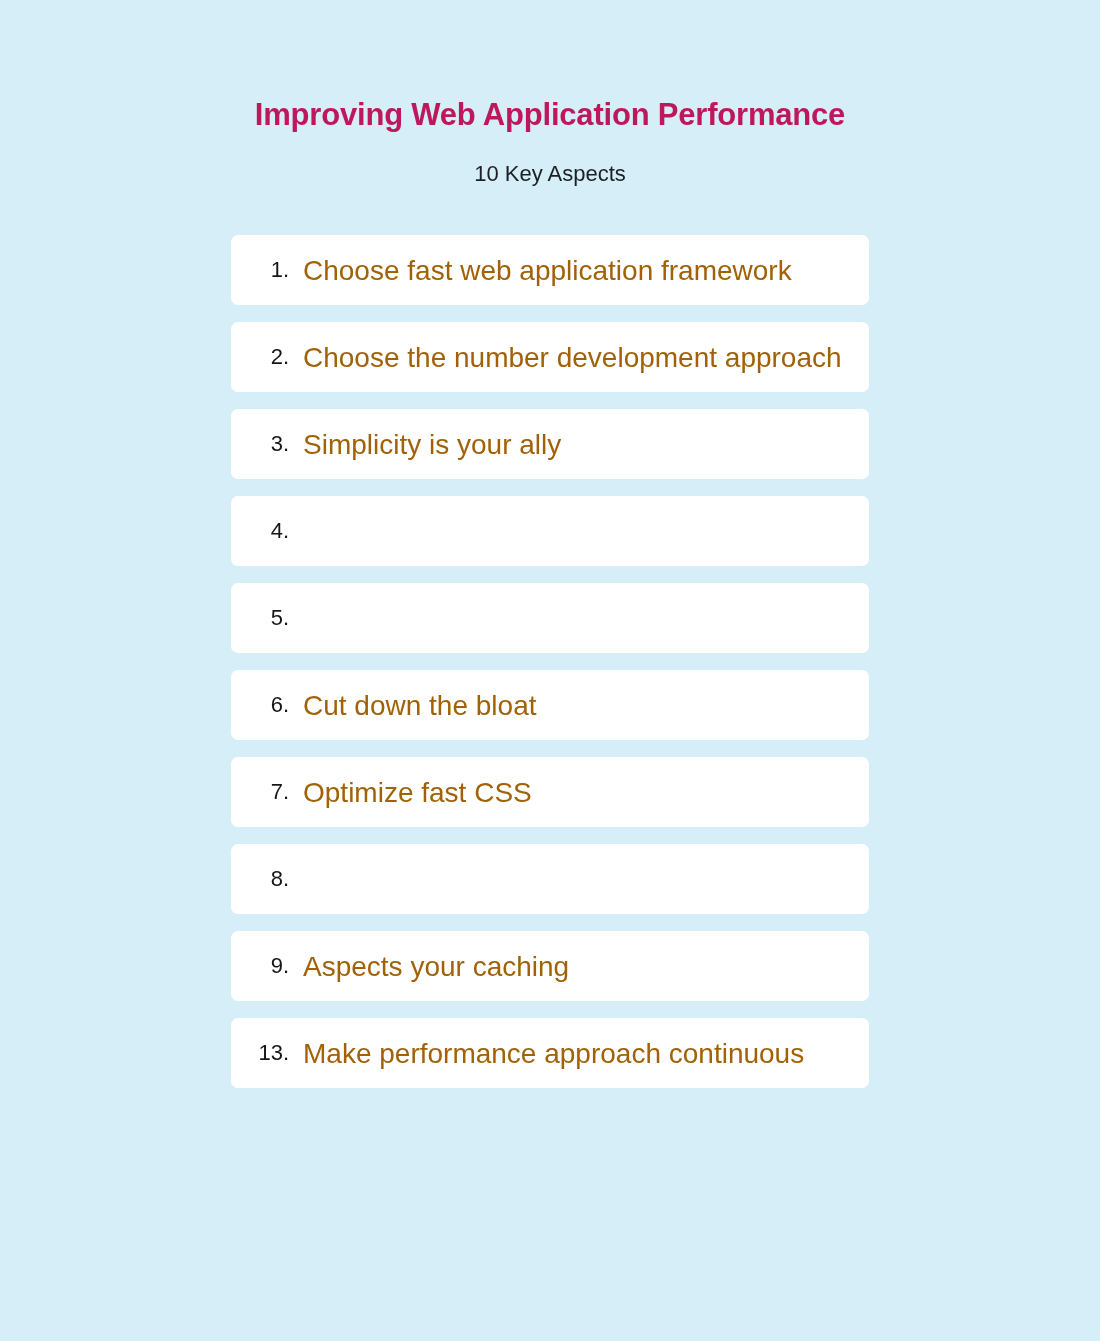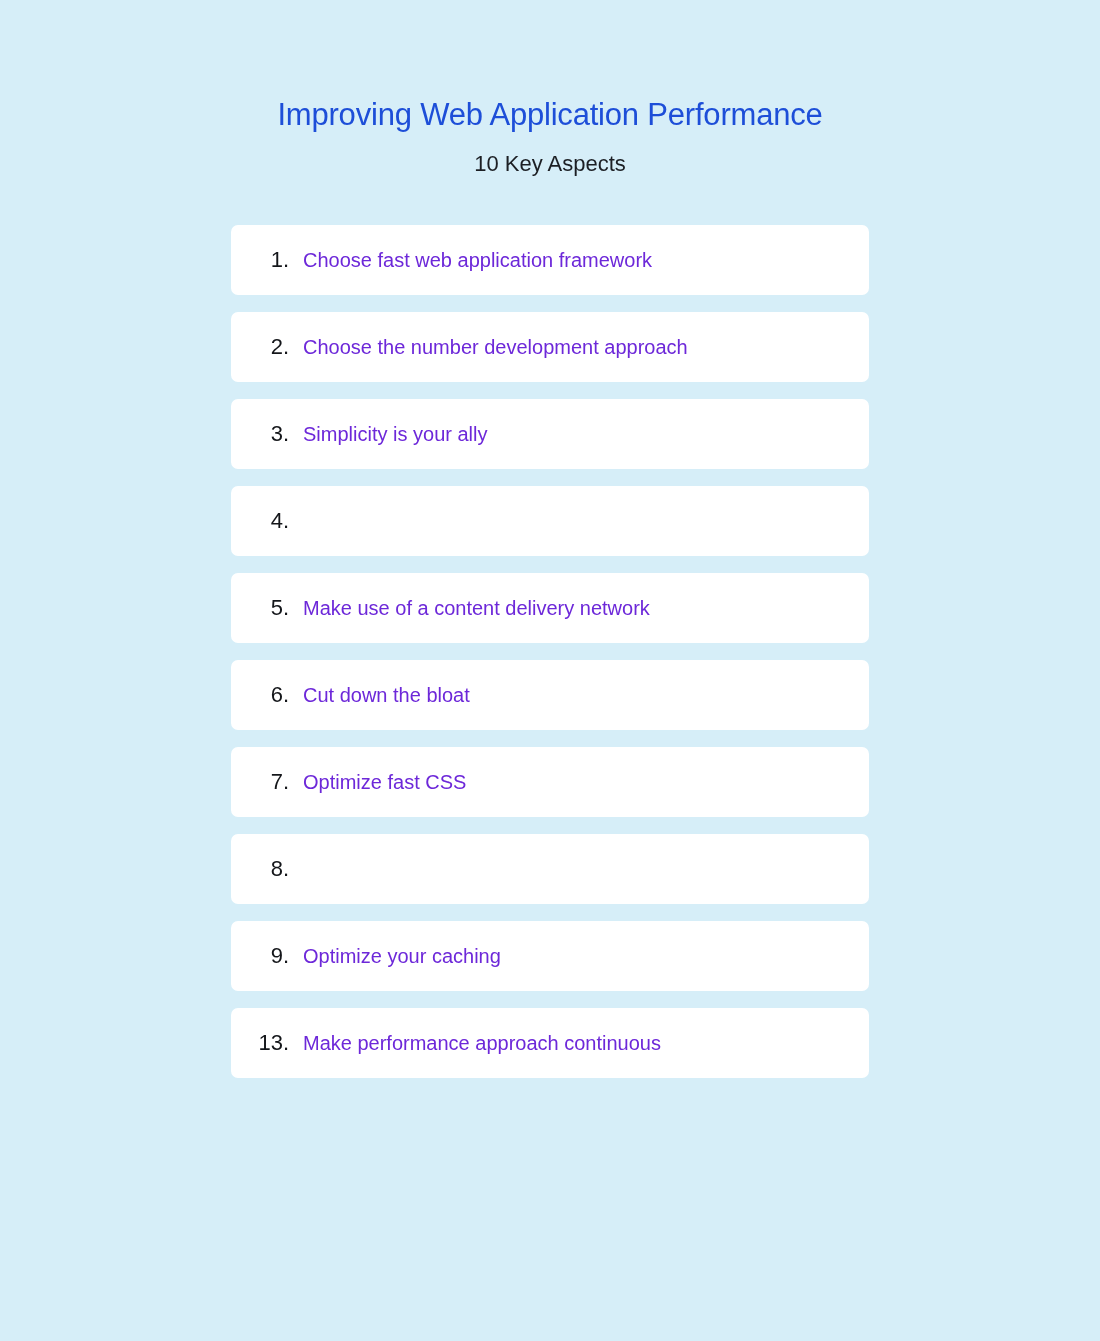--- a/index.html
+++ b/index.html
@@ -18,28 +18,28 @@
     height: 1341px;
     box-sizing: border-box;
     display: flex;
     flex-direction: column;
     align-items: center;
     background: #d6eef8;
   }
   .title {
     margin-top: 96px;
     font-size: 31px;
-    font-weight: normal;
-    color: #1d4ed8;
+    font-weight: bold;
+    color: #be185d;
     letter-spacing: -0.2px;
     text-align: right;
     line-height: 1.2;
   }
   .subtitle {
-    margin-top: 18px;
+    margin-top: 28px;
     font-size: 22px;
     font-weight: normal;
     color: #1c1f24;
     text-align: center;
   }
   .list {
     margin-top: 48px;
     width: 638px;
     display: flex;
     flex-direction: column;
@@ -58,22 +58,22 @@
     width: 46px;
     flex: 0 0 46px;
     font-size: 22px;
     color: #14161a;
     text-align: right;
     padding-right: 14px;
     box-sizing: border-box;
     white-space: nowrap;
   }
   .label {
-    font-size: 20px;
-    color: #6d28d9;
+    font-size: 28px;
+    color: #a16207;
     line-height: 1.25;
     white-space: nowrap;
   }
 </style>
 </head>
 <body>
 
 <div class="infographic">
   <div class="title">Improving Web Application Performance</div>
   <div class="subtitle">10 Key Aspects</div>
@@ -89,35 +89,34 @@
     </div>
     <div class="item">
       <span class="num">3.</span>
       <span class="label">Simplicity is your ally</span>
     </div>
     <div class="item">
       <span class="num">4.</span>
     </div>
     <div class="item">
       <span class="num">5.</span>
-      <span class="label">Make use of a content delivery network</span>
     </div>
     <div class="item">
       <span class="num">6.</span>
       <span class="label">Cut down the bloat</span>
     </div>
     <div class="item">
       <span class="num">7.</span>
       <span class="label">Optimize fast CSS</span>
     </div>
     <div class="item">
       <span class="num">8.</span>
     </div>
     <div class="item">
       <span class="num">9.</span>
-      <span class="label">Optimize your caching</span>
+      <span class="label">Aspects your caching</span>
     </div>
     <div class="item">
       <span class="num">13.</span>
       <span class="label">Make performance approach continuous</span>
     </div>
   </div>
 </div>
 
 </body></html>

